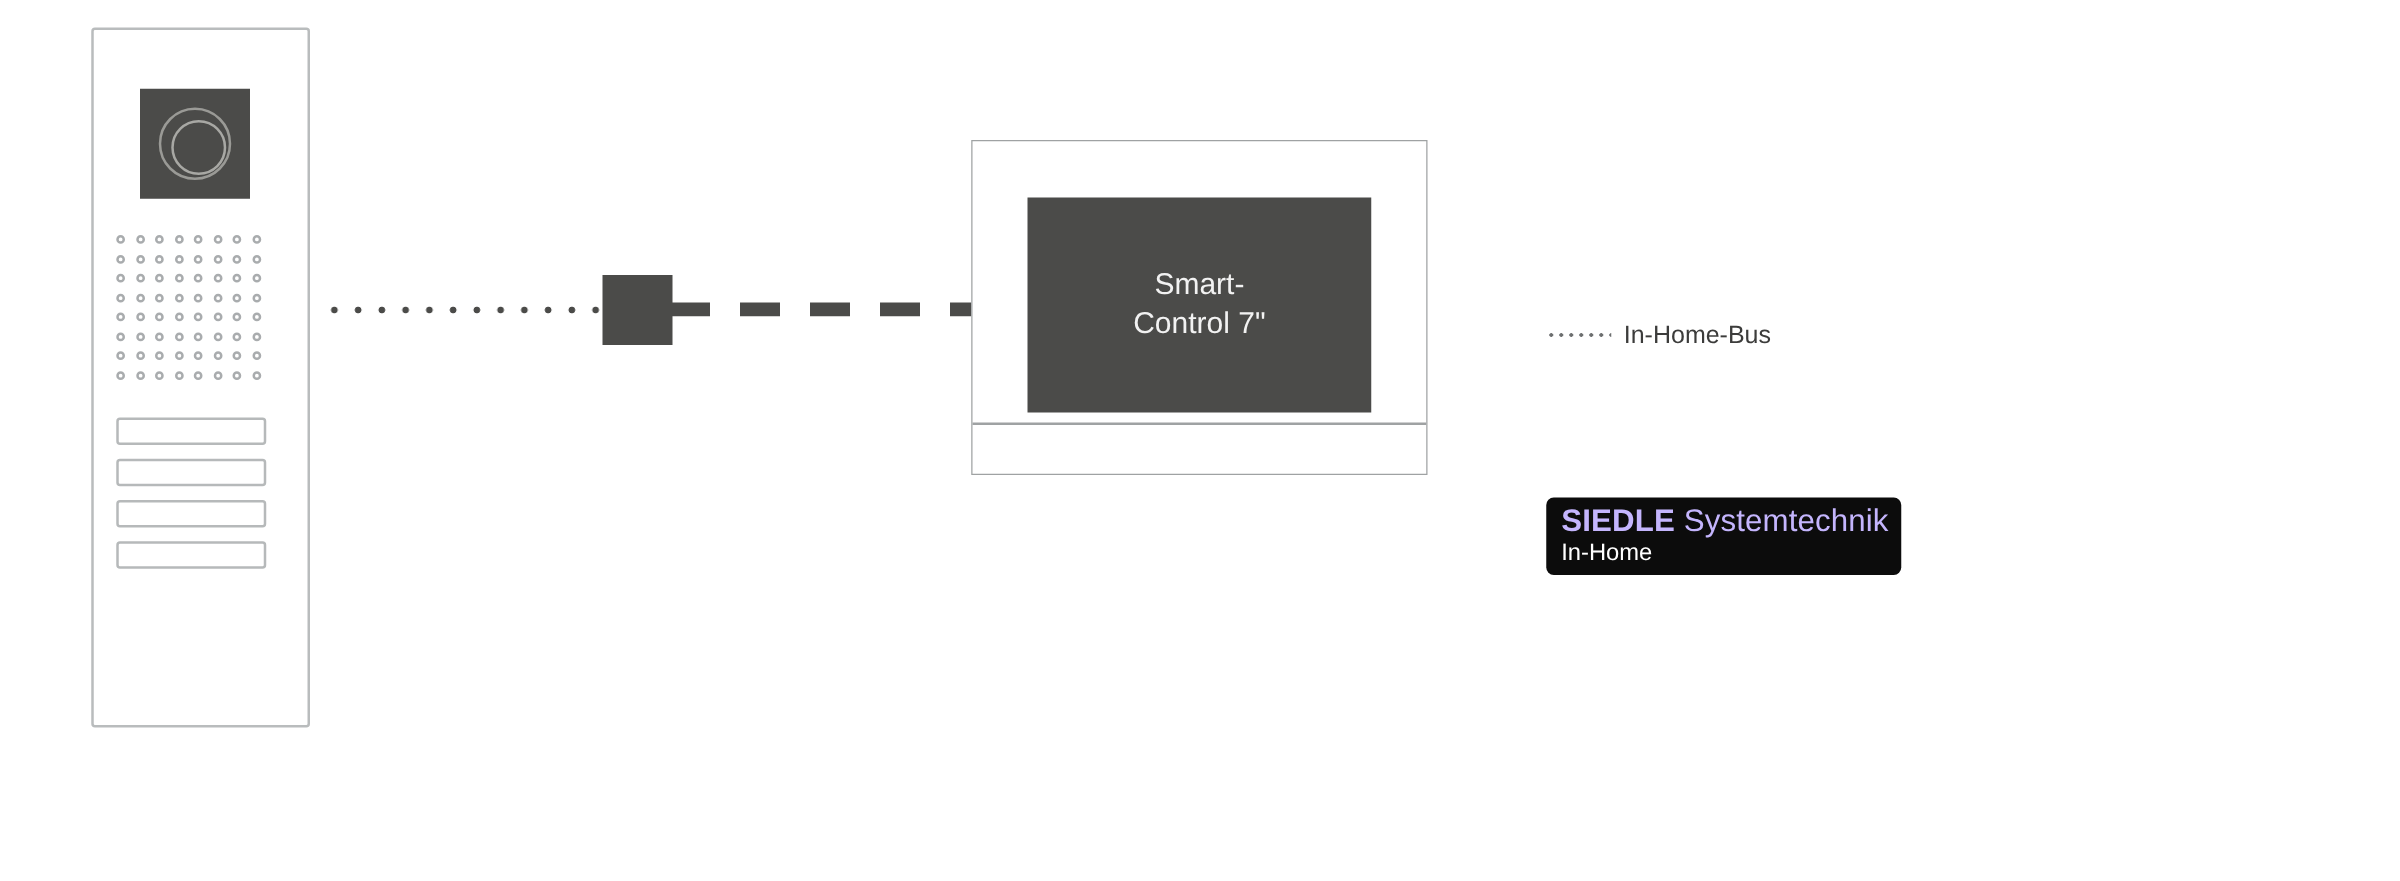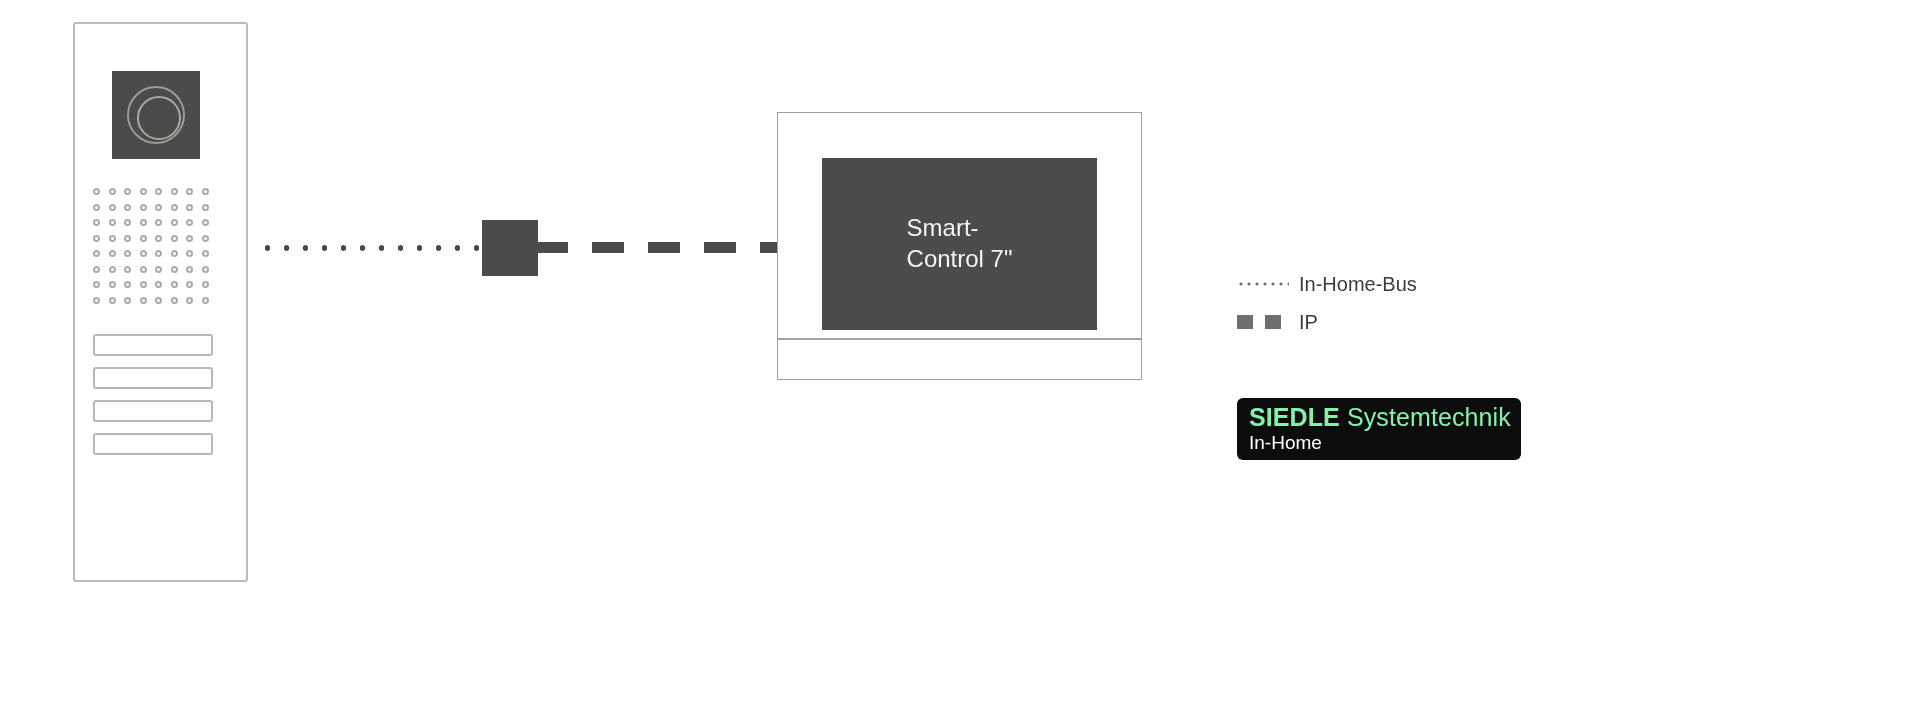--- a/index.html
+++ b/index.html
@@ -148,40 +148,39 @@
     height: 172px;
     background: #4b4b49;
     display: flex;
     align-items: center;
     justify-content: center;
   }
   .monitor-screen-label {
     color: #f2f2f2;
     font-size: 24px;
     line-height: 1.28;
-    text-align: left;
+    text-align: center;
     white-space: pre-line;
     font-family: "Liberation Sans", sans-serif;
   }
   .monitor-divider {
     position: absolute;
     left: 0;
     right: 0;
     top: 225px;
     height: 1.6px;
     background: #9fa2a3;
   }
 
   
   .legend {
     position: absolute;
     left: 1237px;
     top: 249px;
     width: 330px;
-    margin-top: 16px;
   }
   .legend-row {
     display: flex;
     align-items: center;
     height: 38px;
   }
   .legend-marker {
     width: 52px;
     height: 14px;
     position: relative;
@@ -223,21 +222,21 @@
     left: 1237px;
     top: 398px;
     width: 284px;
     height: 62px;
     background: #0c0c0c;
     border-radius: 6px;
     box-sizing: border-box;
     padding: 6px 12px 0 12px;
   }
   .brand-line1 {
-    color: #86efac;
+    color: #c4b5fd;
     font-size: 25px;
     line-height: 1.08;
     letter-spacing: 0.1px;
     white-space: nowrap;
   }
   .brand-line1 .brand-strong {
     font-weight: bold;
   }
   .brand-line1 .brand-light {
     font-weight: normal;
@@ -353,24 +352,20 @@
 Control 7"</div>
     </div>
     <div class="monitor-divider"></div>
   </div>
 
   <div class="legend">
     <div class="legend-row">
       <span class="legend-marker marker-dotted"></span>
       <span class="legend-label">In-Home-Bus</span>
     </div>
-    <div class="legend-row">
-      <span class="legend-marker marker-dashed"></span>
-      <span class="legend-label">IP</span>
-    </div>
   </div>
 
   <div class="brand-plate">
     <div class="brand-line1"><span class="brand-strong">SIEDLE</span> <span class="brand-light">Systemtechnik</span></div>
     <div class="brand-line2">In-Home</div>
   </div>
 
 </div>
 
 </body></html>

